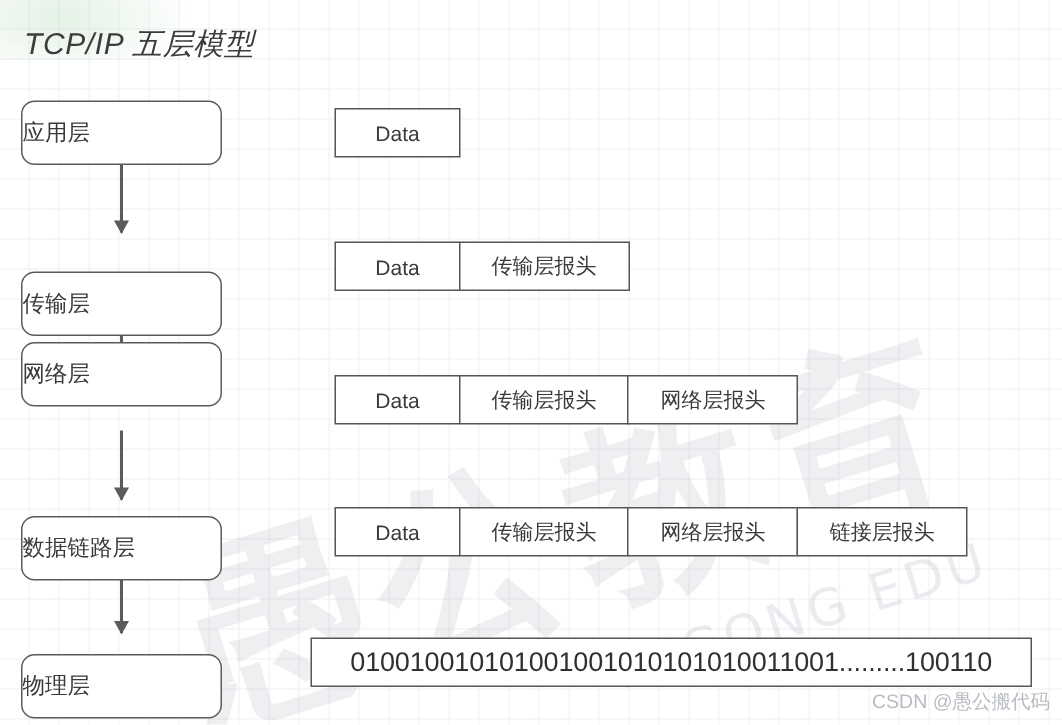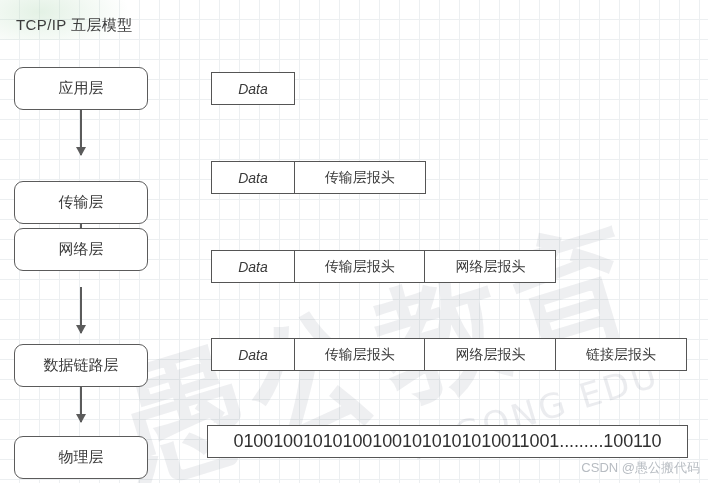--- a/index.html
+++ b/index.html
@@ -67,39 +67,40 @@
     white-space: nowrap;
     user-select: none;
     pointer-events: none;
     font-family: "DejaVu Sans", sans-serif;
   }
 
   .title {
     position: absolute;
     left: 16px;
     top: 16px;
-    font-size: 15px;
+    font-size: 20px;
     color: #3c3c3c;
     letter-spacing: 0.4px;
     white-space: nowrap;
+    font-style: italic;
   }
 
   
   .layer-box {
     position: absolute;
     left: 14px;
     width: 134px;
     height: 43px;
     box-sizing: border-box;
     border: 1.3px solid #5b5b5b;
     border-radius: 9px;
     background: #ffffff;
     display: flex;
     align-items: center;
-    justify-content: center;
+    justify-content: flex-start;
     font-size: 15px;
     color: #3a3a3a;
     white-space: nowrap;
   }
 
   .arrow {
     position: absolute;
     left: 80px;
     width: 2px;
     background: #5b5b5b;
@@ -129,24 +130,24 @@
     border: 1.3px solid #555555;
     background: #ffffff;
     display: flex;
     align-items: center;
     justify-content: center;
     font-size: 14px;
     color: #3a3a3a;
     white-space: nowrap;
     margin-left: -1.3px;
   }
-  .packet-cell:first-child { margin-left: 4px; font-style: italic; }
+  .packet-cell:first-child { margin-left: 16px; }
 
   .cell-data { width: 84px; }
-  .cell-header { width: 132px; }
+  .cell-header { width: 114px; }
 
   .binary-row {
     position: absolute;
     left: 207px;
     top: 425px;
     width: 481px;
     height: 33px;
     box-sizing: border-box;
     border: 1.3px solid #555555;
     background: #ffffff;

